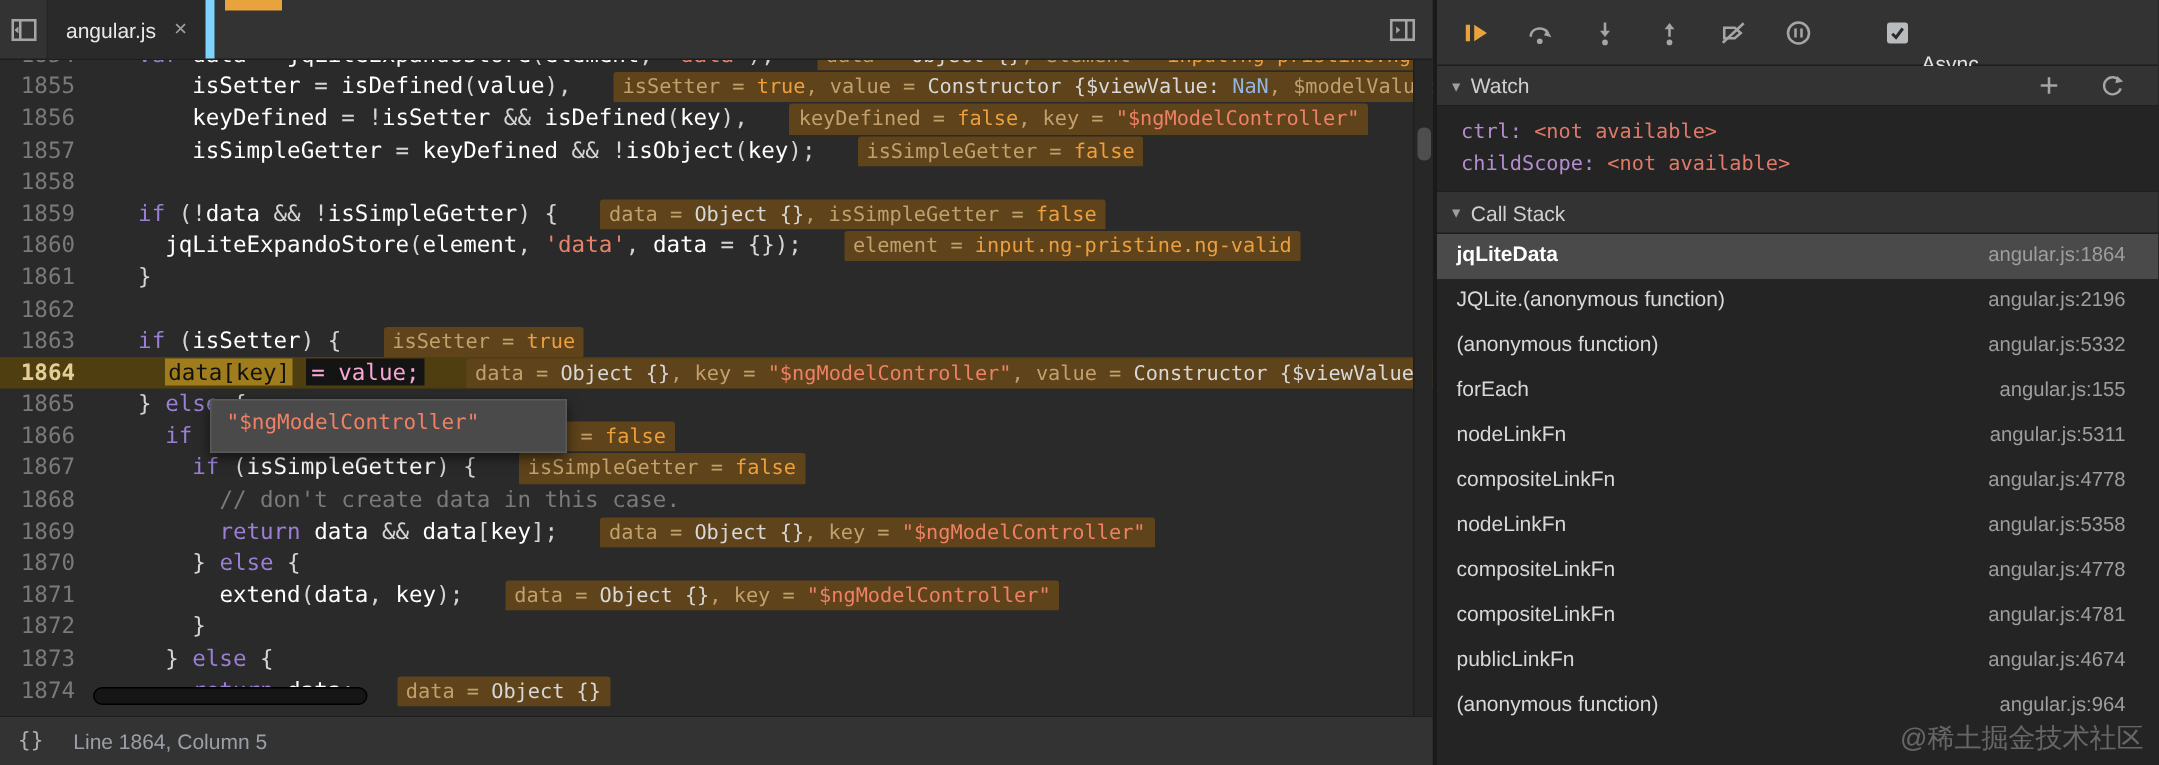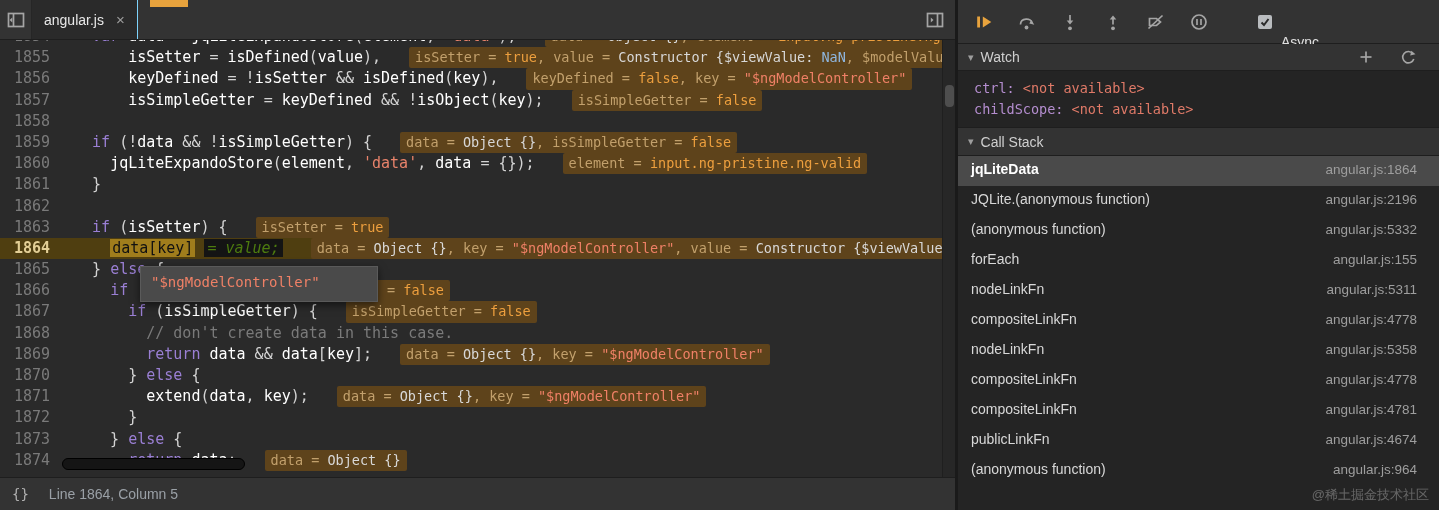--- a/index.html
+++ b/index.html
@@ -4,37 +4,37 @@
 <style>
   * { margin:0; padding:0; box-sizing:border-box; }
   html,body { width:1439px; height:510px; overflow:hidden; background:#242424;
               font-family:"Liberation Sans", sans-serif; }
   .app { position:relative; display:flex; width:1439px; height:510px; }
 
   
   .left { width:955px; flex:0 0 955px; display:flex; flex-direction:column; background:#2a2a2a; position:relative; }
   .tabbar { height:40px; flex:0 0 40px; background:#333; display:flex; align-items:stretch; border-bottom:1px solid #1e1e1e; }
   .navtoggle { width:32px; display:flex; align-items:center; justify-content:center; border-right:1px solid #262626; cursor:pointer; }
-  .tab { display:flex; align-items:center; padding:0 12px; background:#2a2a2a; border-right:1px solid #7dd3fc; color:#e8e8e8; font-size:14px; cursor:pointer; }
+  .tab { display:flex; align-items:center; padding:0 12px; background:#2a2a2a; border-right:6px solid #7dd3fc; color:#e8e8e8; font-size:14px; cursor:pointer; }
   .tab .close { margin-left:12px; color:#9e9e9e; font-size:15px; cursor:pointer; }
   .tabbar-right { margin-left:auto; margin-right:10px; display:flex; align-items:center; }
   .orange-artifact { position:absolute; left:150px; top:0; width:38px; height:7px; background:#e8a33d; z-index:6; }
 
   .editor { flex:1 1 auto; position:relative; overflow:hidden; background:#2a2a2a; }
   .lines { margin-top:-14px; font:15px/21.2px "DejaVu Sans Mono", monospace; }
   .crow { display:flex; height:21.2px; line-height:21.2px; white-space:pre; overflow:hidden; }
   .gnum { flex:0 0 64px; width:64px; text-align:right; padding-right:14px; color:#7a7a7a; cursor:pointer; }
   .ctext { flex:1 1 auto; overflow:hidden; white-space:pre; padding-left:10px; color:#d4d4d4; }
   .tp { color:#d4d4d4; }
   .tk { color:#9a7fd4; }
   .tv { color:#ffffff; }
   .ts { color:#e8836b; }
   .tc { color:#7a7a7a; }
   .tx1 { background:#a07d1c; color:#111; padding:0 2px; }
-  .tx2 { background:#141414; color:#4d7c0f; padding:0 3px;font-style:italic; }
+  .tx2 { background:#141414; color:#f9a8d4; padding:0 3px; }
   .crow.exec { background:#4f3e10; }
   .crow.exec .gnum { color:#e3cf96; font-weight:bold; }
   .annot { display:inline-block; margin-left:28px; background:#5e431b; border-radius:2px; padding:0 6px; font-size:13.5px; }
   .an { color:#c2a06c; } .ab { color:#ed9f3e; } .as { color:#ef8066; } .ao { color:#d8d8d8; } .au { color:#8fb7e0;text-align:right; }
 
   .vscroll { position:absolute; right:0; top:0; bottom:0; width:13px; background:#272727; border-left:1px solid #1f1f1f; }
   .vthumb { position:absolute; top:45px; left:2px; width:9px; height:22px; background:#4e4e4e; border-radius:4px; }
   .hthumb { position:absolute; left:62px; bottom:7px; width:183px; height:12px; background:#151515; border:1px solid #000; border-radius:7px; z-index:3; }
 
   .tooltip { position:absolute; left:140px; top:226px; width:238px; height:36px; background:#4a4a4a;
@@ -67,21 +67,21 @@
   .wname { color:#b58ed0; }
   .wval { color:#e07a68; }
 
   .frames { flex:1 1 auto; overflow:hidden; }
   .frame { height:30px; display:flex; align-items:center; justify-content:space-between; padding:0 22px 4px 13px; cursor:pointer; }
   .frame .fn { color:#d8d8d8; font-size:14px; }
   .frame .loc { color:#9e9e9e; font-size:13.5px; }
   .frame.selected { background:#4a4a4a; }
   .frame.selected .fn { color:#fff; font-weight:bold; }
 
-  .watermark { position:absolute; right:10px; bottom:6px; color:rgba(255,255,255,.3); font-size:13px; z-index:9; pointer-events:none; }
+  .watermark { position:absolute; right:10px; bottom:6px; color:rgba(255,255,255,.3); font-size:18px; z-index:9; pointer-events:none; }
 
   svg .st { stroke:#a5a5a5; stroke-width:1.7; fill:none; }
   svg .fl { fill:#a5a5a5; }
 </style>
 </head>
 <body>
 
 <div class="app">
 
   <div class="left">

